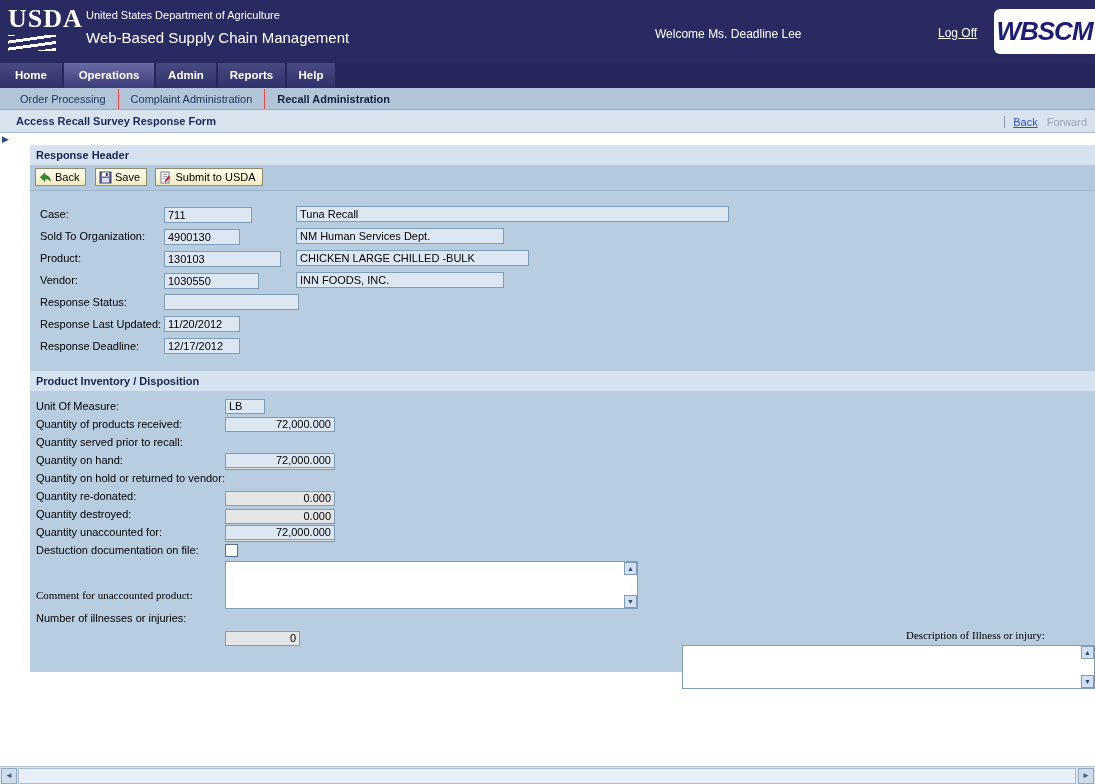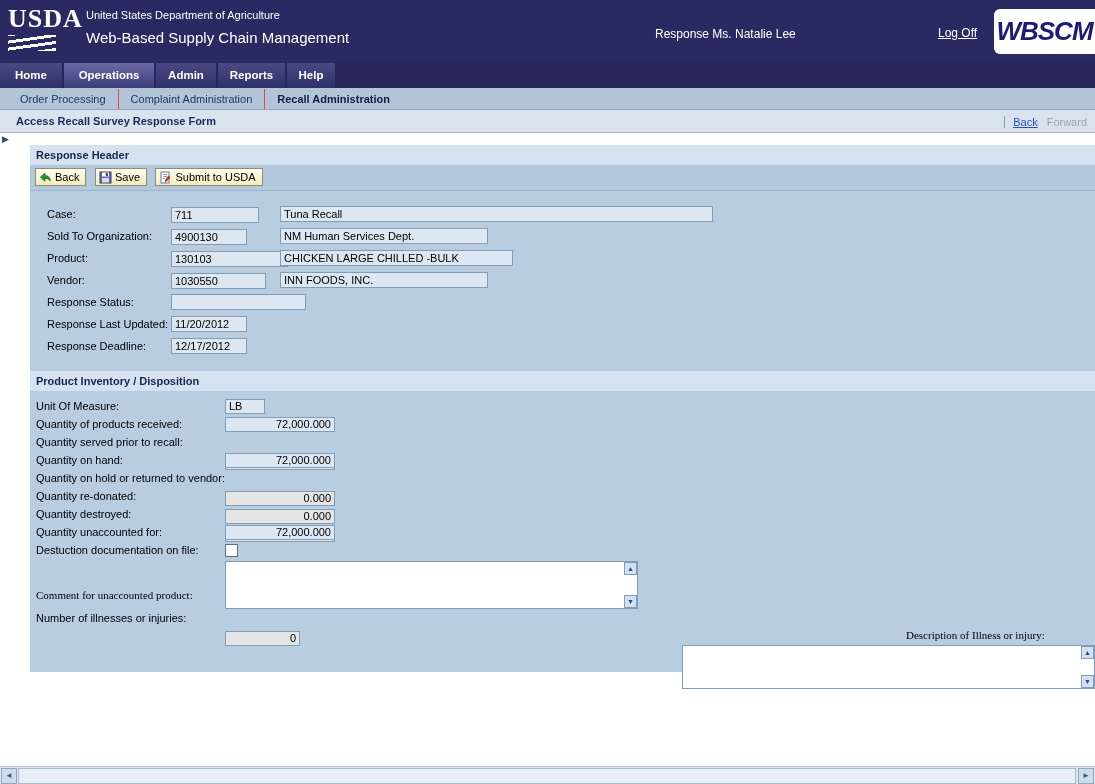--- a/index.html
+++ b/index.html
@@ -68,23 +68,23 @@
 
   .toolbar { height: 26px; padding: 3px 0 0 5px; background: #b3c9de;
     border-bottom: 1px solid #9db2c8; }
   .tb-btn { display: inline-flex; align-items: center; gap: 3px; height: 18px;
     background: linear-gradient(#fffef0, #f3ecc0); border: 1px solid #8e8e6a;
     font-size: 11px; color: #000; padding: 0 6px 0 3px; margin-right: 4px;
     cursor: pointer; font-family: "Liberation Sans", sans-serif; }
   .tb-btn svg { display: block; }
 
   .form1 { padding-top: 12px; }
-  .frow { display: flex; align-items: center; height: 22px; padding-left: 17px; }
+  .frow { display: flex; align-items: center; height: 22px; padding-left: 10px; }
   .frow .lbl { width: 124px; flex-shrink: 0; font-size: 11px; color: #000; }
-  .frow .slot1 { width: 109px; flex-shrink: 0; }
+  .frow .slot1 { width: 132px; flex-shrink: 0; }
   .inp { height: 16px; border: 1px solid #7f9db9; font-size: 11px; padding: 0 3px;
     color: #000; font-family: "Liberation Sans", sans-serif; }
   .ro { background: #dde7f2; }
   .rw { background: #e5e5e5; margin-top: 40px; }
   .num { text-align: right; }
 
   .form2 { padding-top: 6px; }
   .qrow { display: flex; align-items: center; height: 18px; padding-left: 6px; }
   .qrow .lbl { width: 189px; flex-shrink: 0; font-size: 11px; color: #000; }
   .qrow .inp { height: 15px; }
@@ -125,21 +125,21 @@
 
   <div class="topbar">
     <div class="usda-logo">
       <div class="usda-text">USDA</div>
       <div class="usda-stripes"></div>
     </div>
     <div class="hdr-lines">
       <div class="hdr-dept">United States Department of Agriculture</div>
       <div class="hdr-app">Web-Based Supply Chain Management</div>
     </div>
-    <div class="welcome">Response Ms. Natalie Lee</div>
+    <div class="welcome">Welcome Ms. Deadline Lee</div>
     <a class="logoff">Log Off</a>
     <div class="wbscm-logo">WBSCM</div>
   </div>
 
   <div class="tabbar">
     <div class="tab tab-home">Home</div>
     <div class="tab tab-operations active">Operations</div>
     <div class="tab tab-admin">Admin</div>
     <div class="tab tab-reports">Reports</div>
     <div class="tab tab-help">Help</div>

